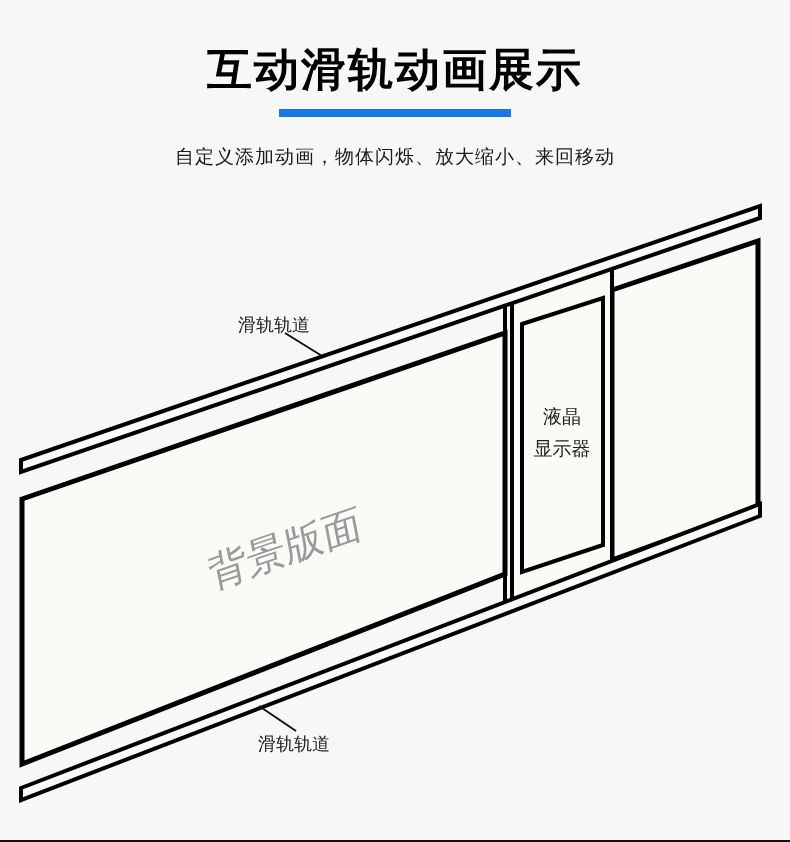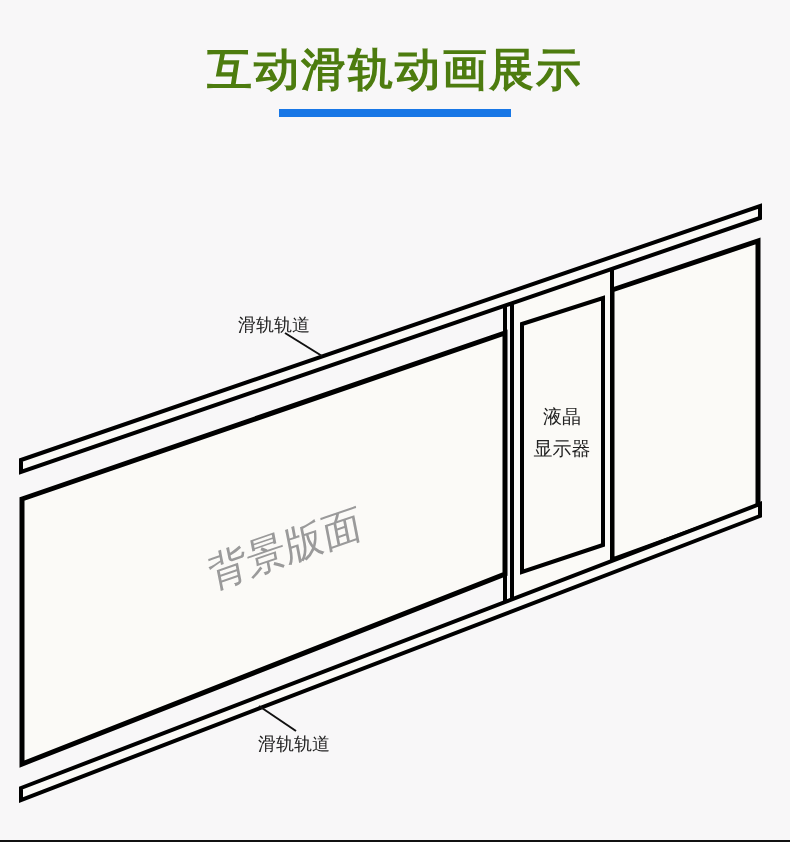--- a/index.html
+++ b/index.html
@@ -5,21 +5,21 @@
   html, body { margin: 0; padding: 0; }
   body {
     width: 790px; height: 842px; overflow: hidden;
     background: #f8f7f8;
     font-family: "DejaVu Sans", "Liberation Sans", sans-serif;
     position: relative;
   }
   .title {
     position: absolute; left: 0; top: 38px; width: 790px;
     text-align: center; font-size: 45px; font-weight: bold;
-    color: #4d7c0f; letter-spacing: 2px; line-height: 64px;
+    color: #000000; letter-spacing: 2px; line-height: 64px;
   }
   .title-bar {
     position: absolute; left: 279px; top: 109px; width: 232px; height: 8px;
     background: #1877e6;
   }
   .subtitle {
     position: absolute; left: 0; top: 143px; width: 790px;
     text-align: center; font-size: 19px; color: #1a1a1a; line-height: 27px;
     letter-spacing: 1px;
   }
@@ -30,20 +30,21 @@
   .bottom-line {
     position: absolute; left: 0; bottom: 0; width: 790px; height: 2px; background: #111;
   }
 </style>
 </head>
 <body>
 
 <div class="title">互动滑轨动画展示</div>
 <div class="title-bar"></div>
 <div class="subtitle">
+  <div>自定义添加动画，物体闪烁、放大缩小、来回移动</div>
 </div>
 
 <svg class="diagram" width="790" height="842" viewBox="0 0 790 842">
 
   <g>
     <polygon points="22,499 505,333 505,574 22,764" fill="#fbfaf7" stroke="#000" stroke-width="5" stroke-linejoin="miter"></polygon>
   </g>
 
   <g>
     <polygon points="612,290 758,241 758,507 612,560" fill="#fbfaf7" stroke="#000" stroke-width="5"></polygon>

